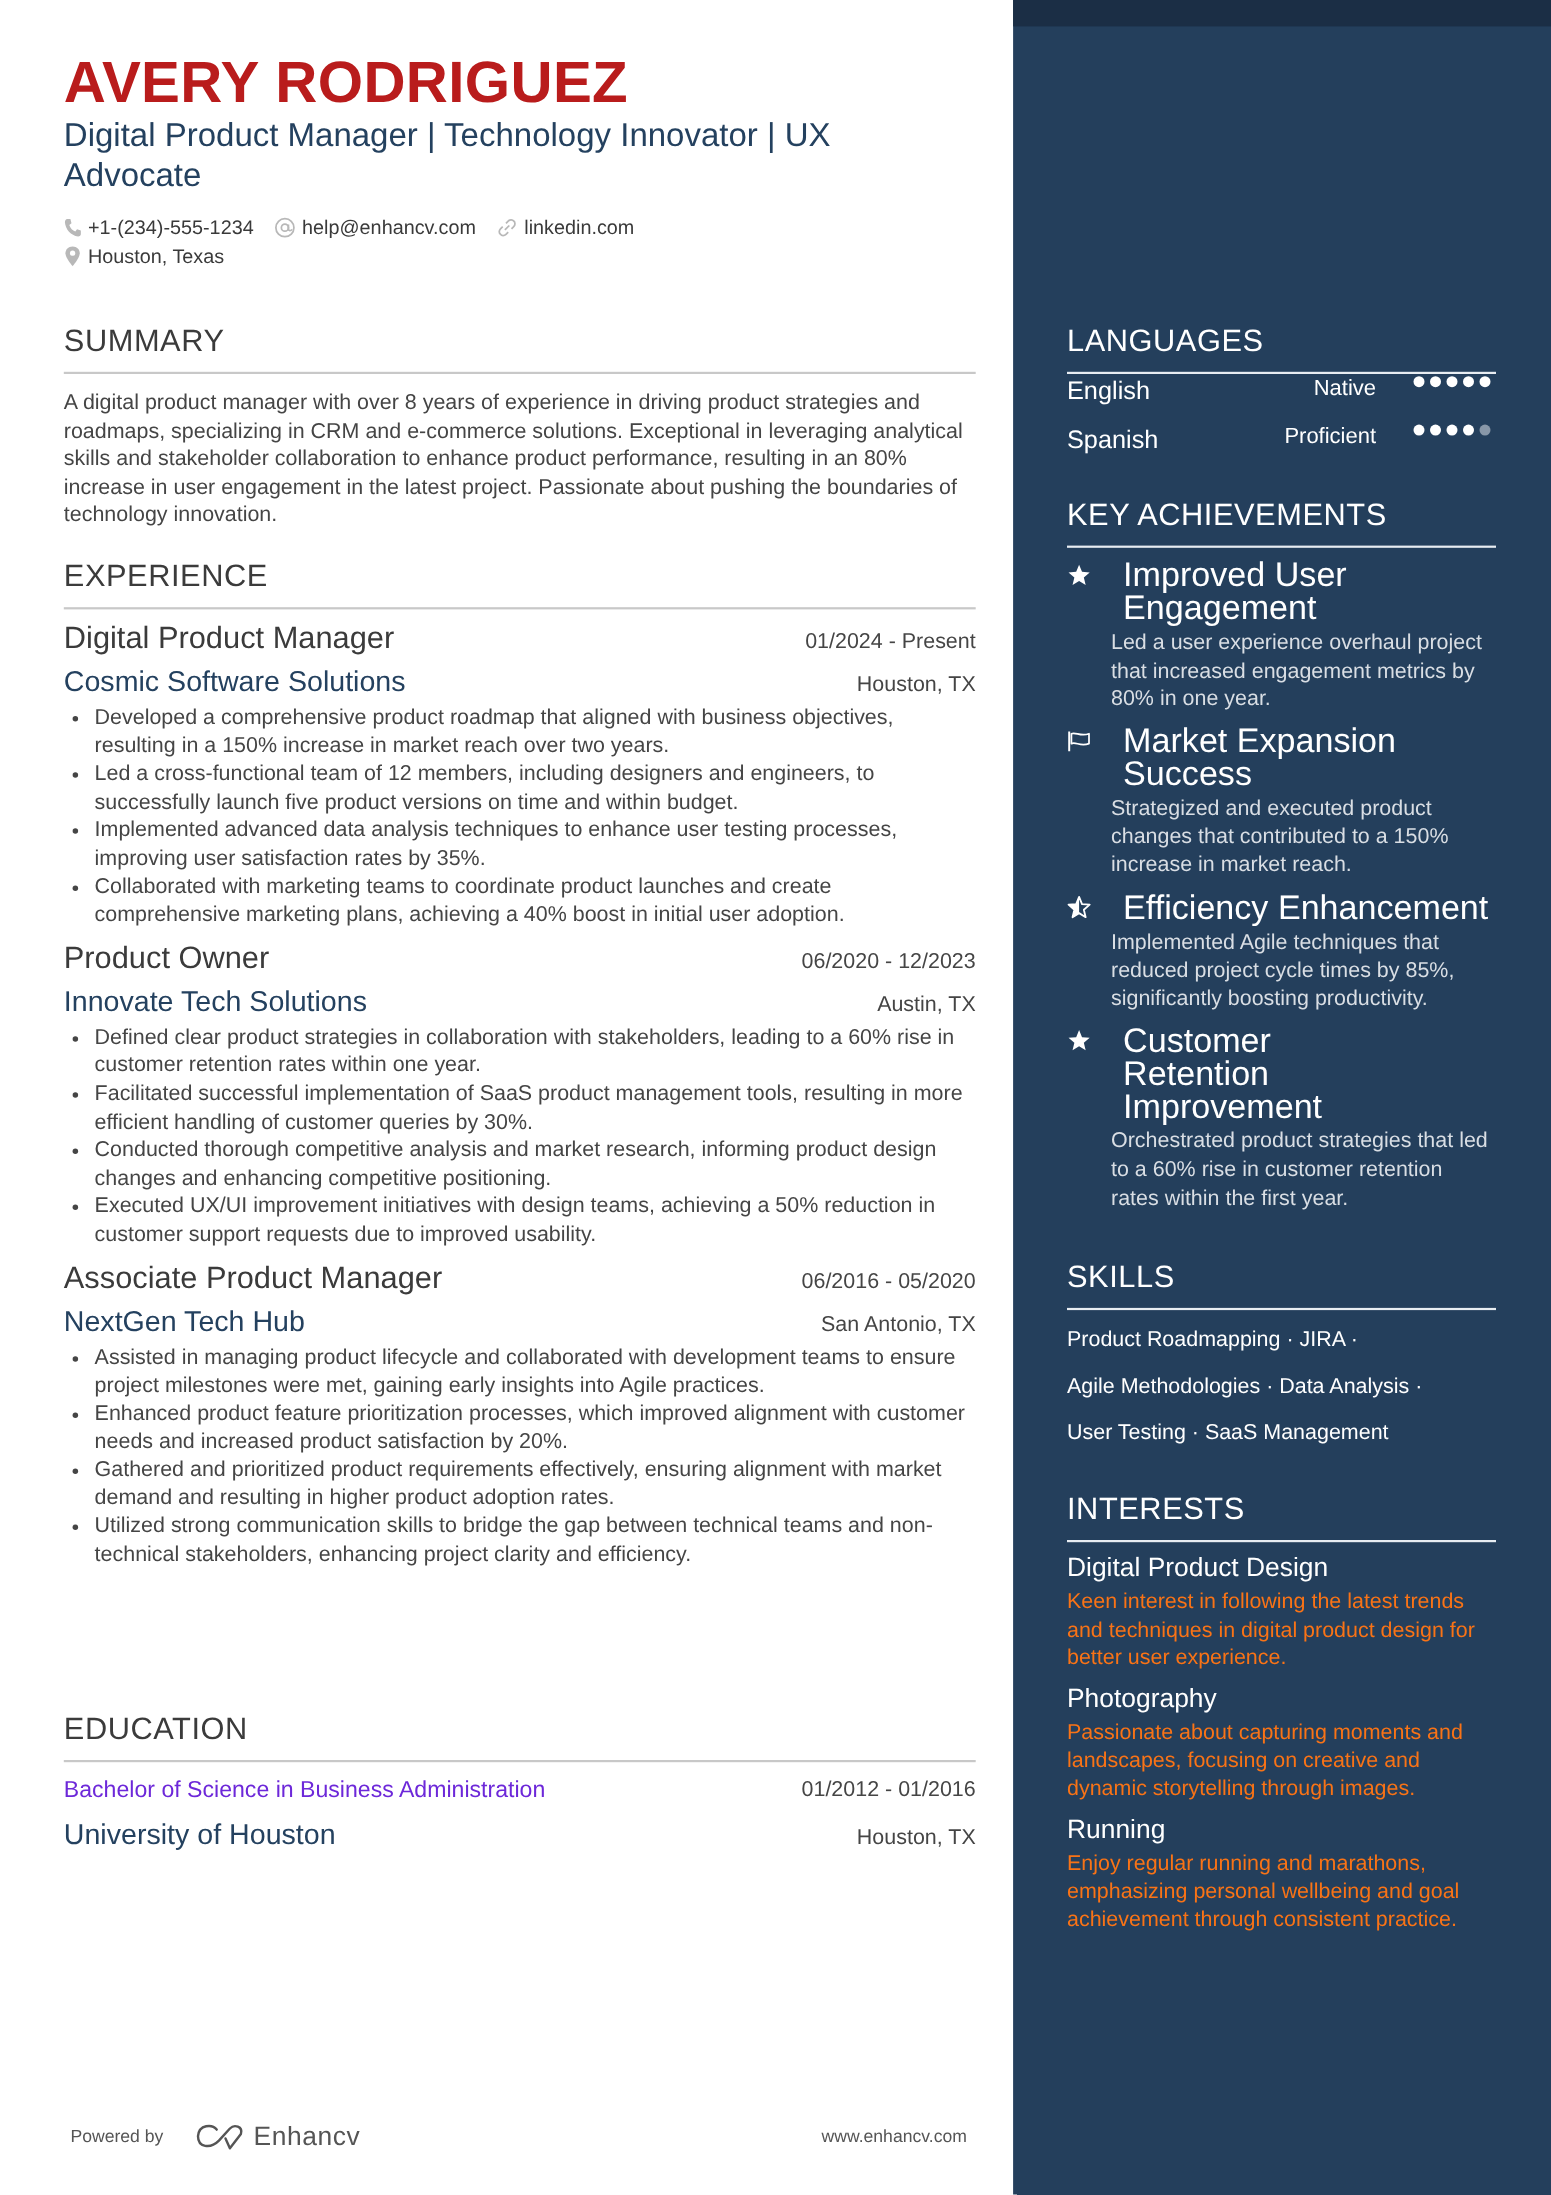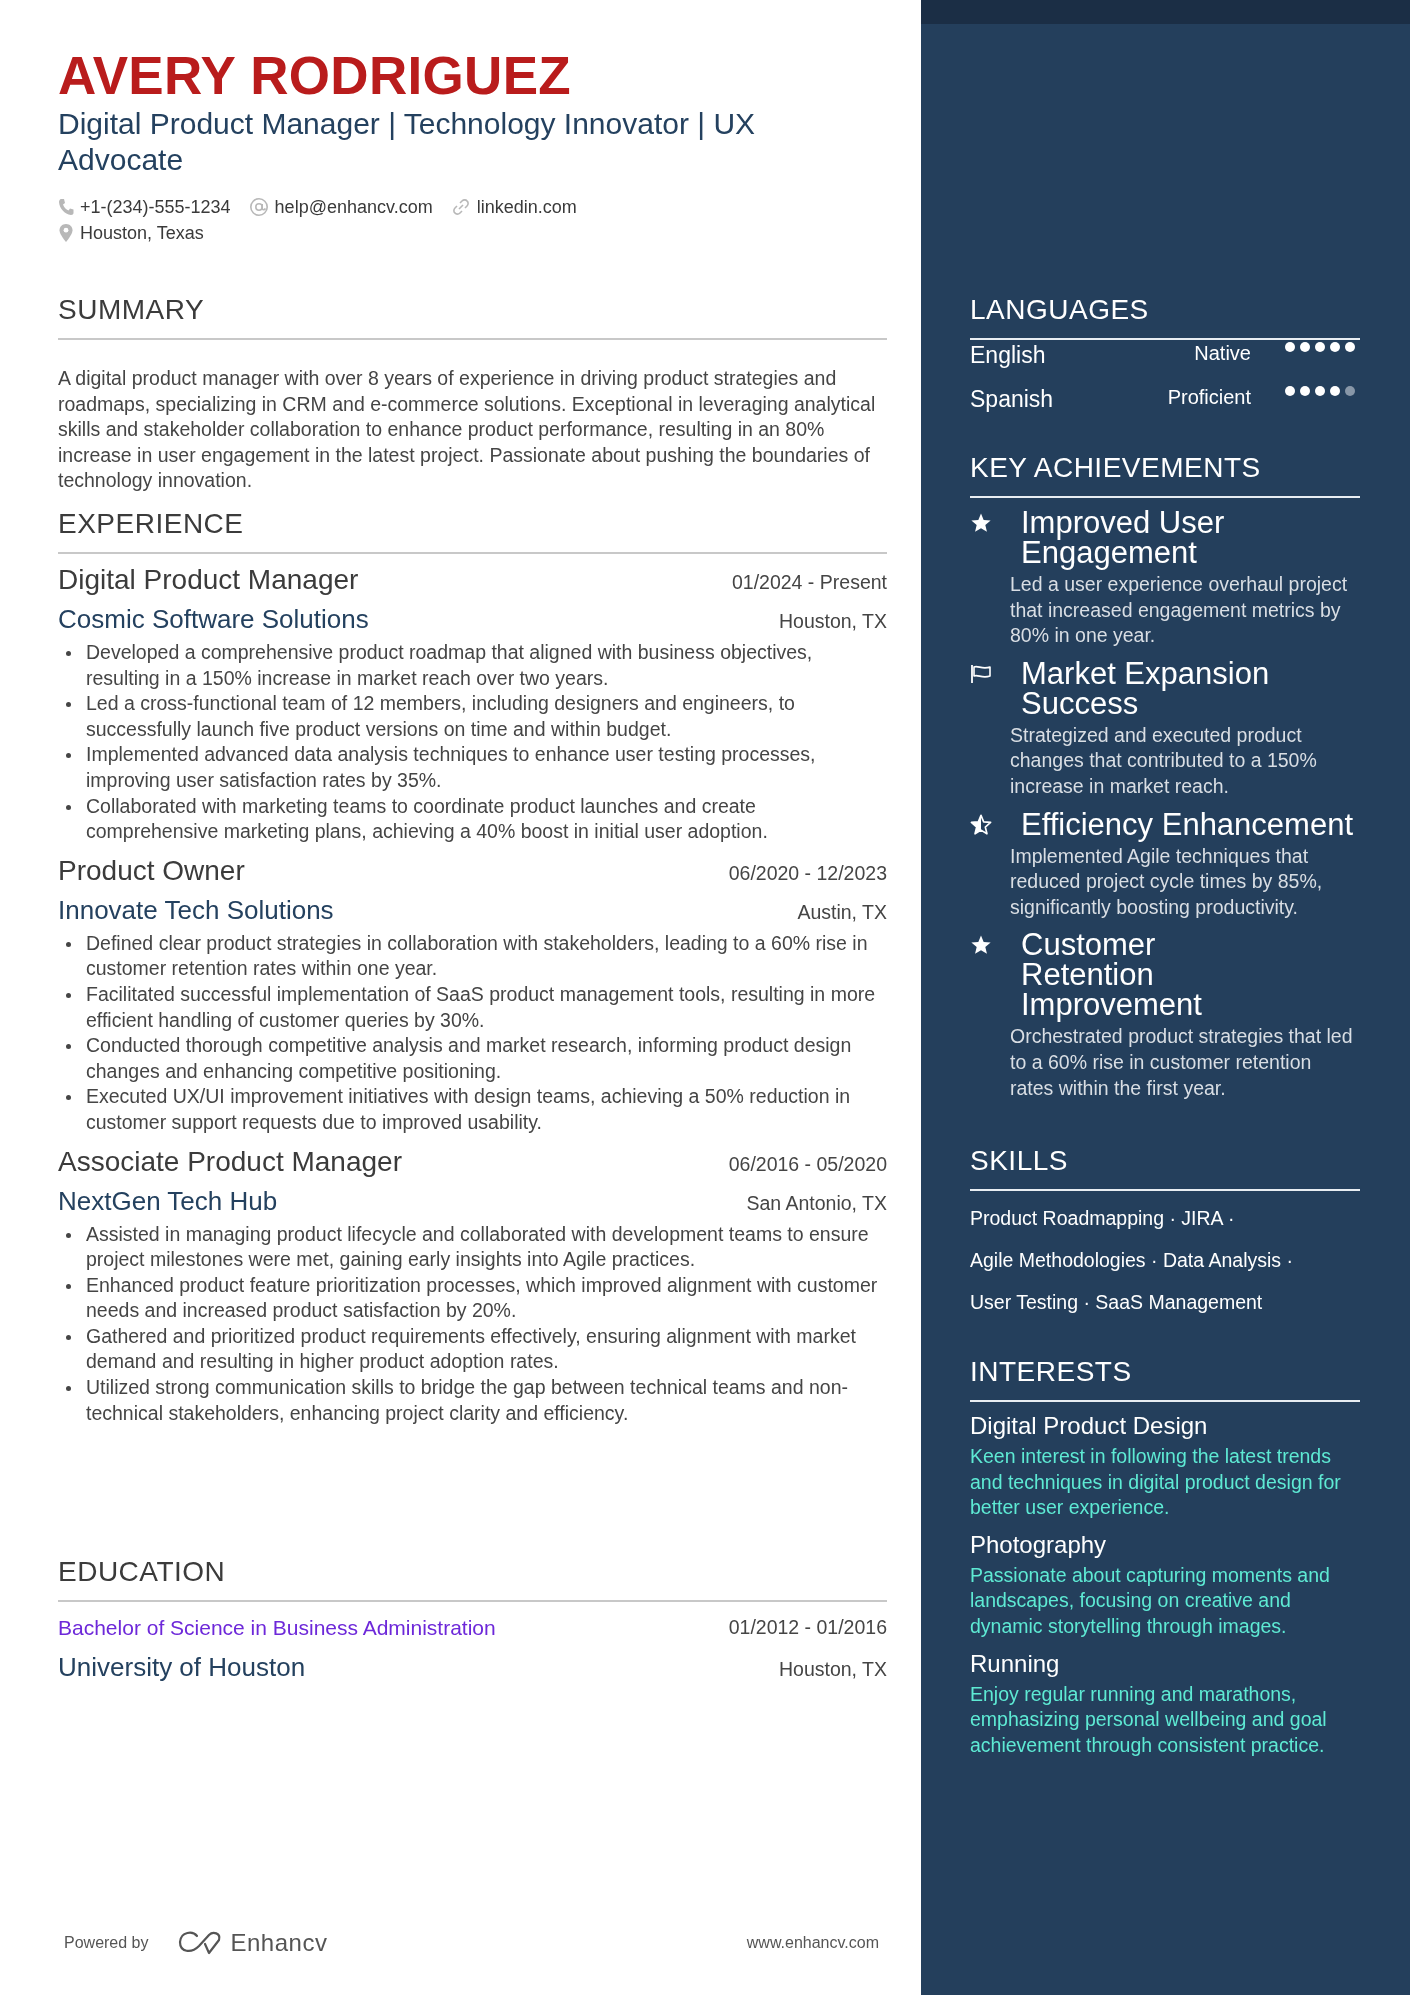--- a/index.html
+++ b/index.html
@@ -15,21 +15,21 @@
   .title { position: absolute; left: 58px; top: 106px; width: 780px; font-size: 30px; line-height: 36px; color: #24415f; }
   .contacts { position: absolute; left: 58px; top: 194px; width: 800px; font-size: 18px; color: #3a3a3a; }
   .contact-row { display: flex; align-items: center; height: 26px; }
   .contact-item { display: inline-flex; align-items: center; margin-right: 18px; }
   .contact-item svg { margin-right: 6px; }
 
   
   .section { position: absolute; left: 58px; width: 829px; }
   .section-title { font-size: 28px; color: #3b3b3b; letter-spacing: 0.5px; line-height: 36px; }
   .section-rule { height: 2px; background: #c8c8c8; margin-top: 10px; }
-  .summary-text { font-size: 19.5px; line-height: 25.6px; color: #454545; margin-top: 26px; }
+  .summary-text { font-size: 19.5px; line-height: 25.6px; color: #454545; margin-top: 14px; }
 
   .job { position: relative; margin-top: 8px; }
   .job-head { display: flex; justify-content: space-between; align-items: baseline; }
   .job-title { font-size: 28px; color: #3b3b3b; line-height: 36px; }
   .job-dates { font-size: 19.5px; color: #454545; }
   .job-sub { display: flex; justify-content: space-between; align-items: baseline; margin-top: 4px; }
   .company { font-size: 26px; color: #24415f; line-height: 34px; }
   .location { font-size: 19.5px; color: #454545; }
   .bullets { list-style: none; margin-top: 4px; }
   .bullets li { position: relative; padding-left: 28px; font-size: 19.5px; line-height: 25.6px; color: #454545; }
@@ -60,21 +60,21 @@
   .ach-head { display: flex; align-items: flex-start; }
   .ach-icon { width: 40px; flex: none; padding-top: 4px; }
   .ach-title { font-size: 31px; line-height: 30px; color: #ffffff; margin-left: 11px; }
   .ach-desc { margin-left: 40px; font-size: 19.5px; line-height: 25.6px; color: #d9dee4; margin-top: 4px; }
 
   .skills { margin-top: 6px; }
   .skill-line { font-size: 19.5px; line-height: 42px; color: #ffffff; }
 
   .interest { margin-top: 8px; }
   .interest-title { font-size: 24px; line-height: 32px; color: #ffffff; }
-  .interest-desc { font-size: 19.5px; line-height: 25.6px; color: #5eead4; margin-top: 2px; }
+  .interest-desc { font-size: 19.5px; line-height: 25.6px; color: #f97316; margin-top: 2px; }
 </style>
 </head>
 <body>
 
 <div class="main">
 
   <div class="name">AVERY RODRIGUEZ</div>
   <div class="title">Digital Product Manager | Technology Innovator | UX Advocate</div>
 
   <div class="contacts">

